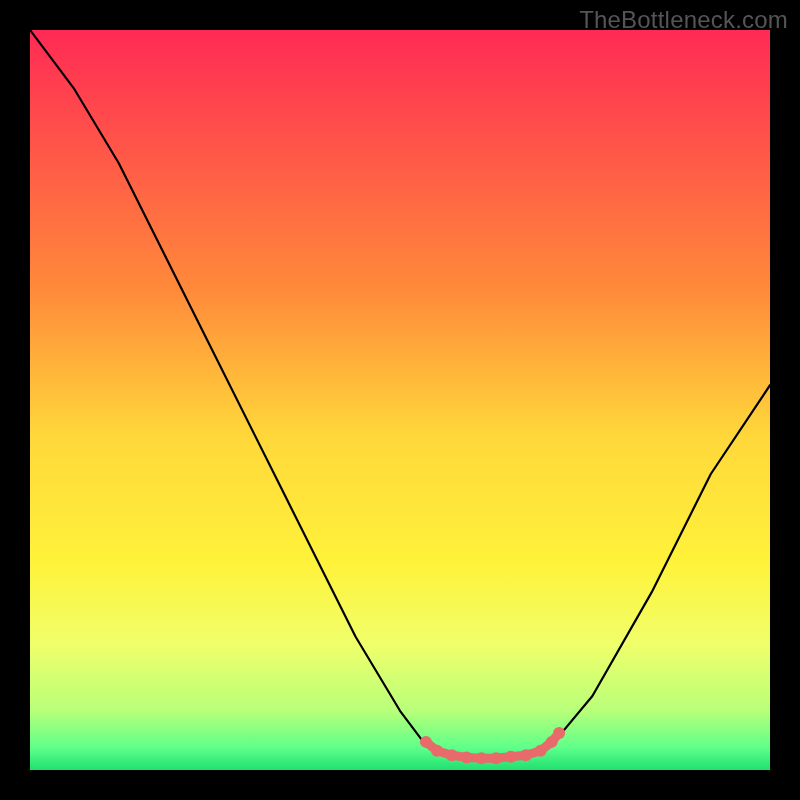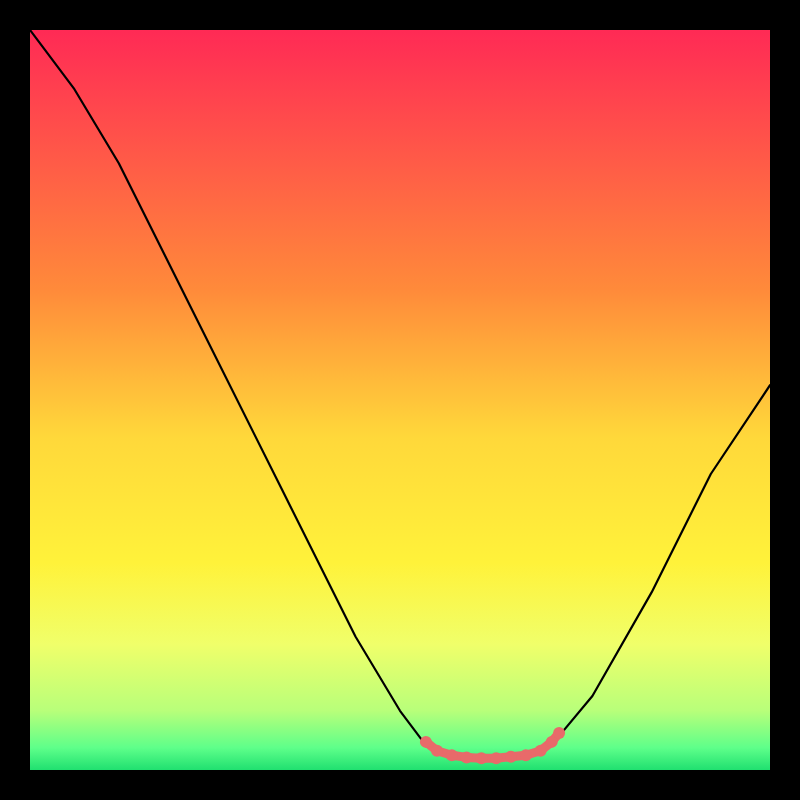--- a/index.html
+++ b/index.html
@@ -33,20 +33,21 @@
     top: 30px;
     width: 740px;
     height: 740px;
   }
   svg { display: block; }
 </style>
 </head>
 <body>
 
 <div class="frame">
+  <div class="watermark">TheBottleneck.com</div>
   <div class="plot">
     <svg id="chart-svg" width="740" height="740" viewBox="0 0 740 740" preserveAspectRatio="none">
       <defs>
         <linearGradient id="bg-grad" x1="0" y1="0" x2="0" y2="1">
             <stop offset="0%" stop-color="#ff2a55"></stop>
             <stop offset="35%" stop-color="#ff8a3a"></stop>
             <stop offset="55%" stop-color="#ffd83a"></stop>
             <stop offset="72%" stop-color="#fff23a"></stop>
             <stop offset="83%" stop-color="#f0ff6a"></stop>
             <stop offset="92%" stop-color="#b8ff7a"></stop>

